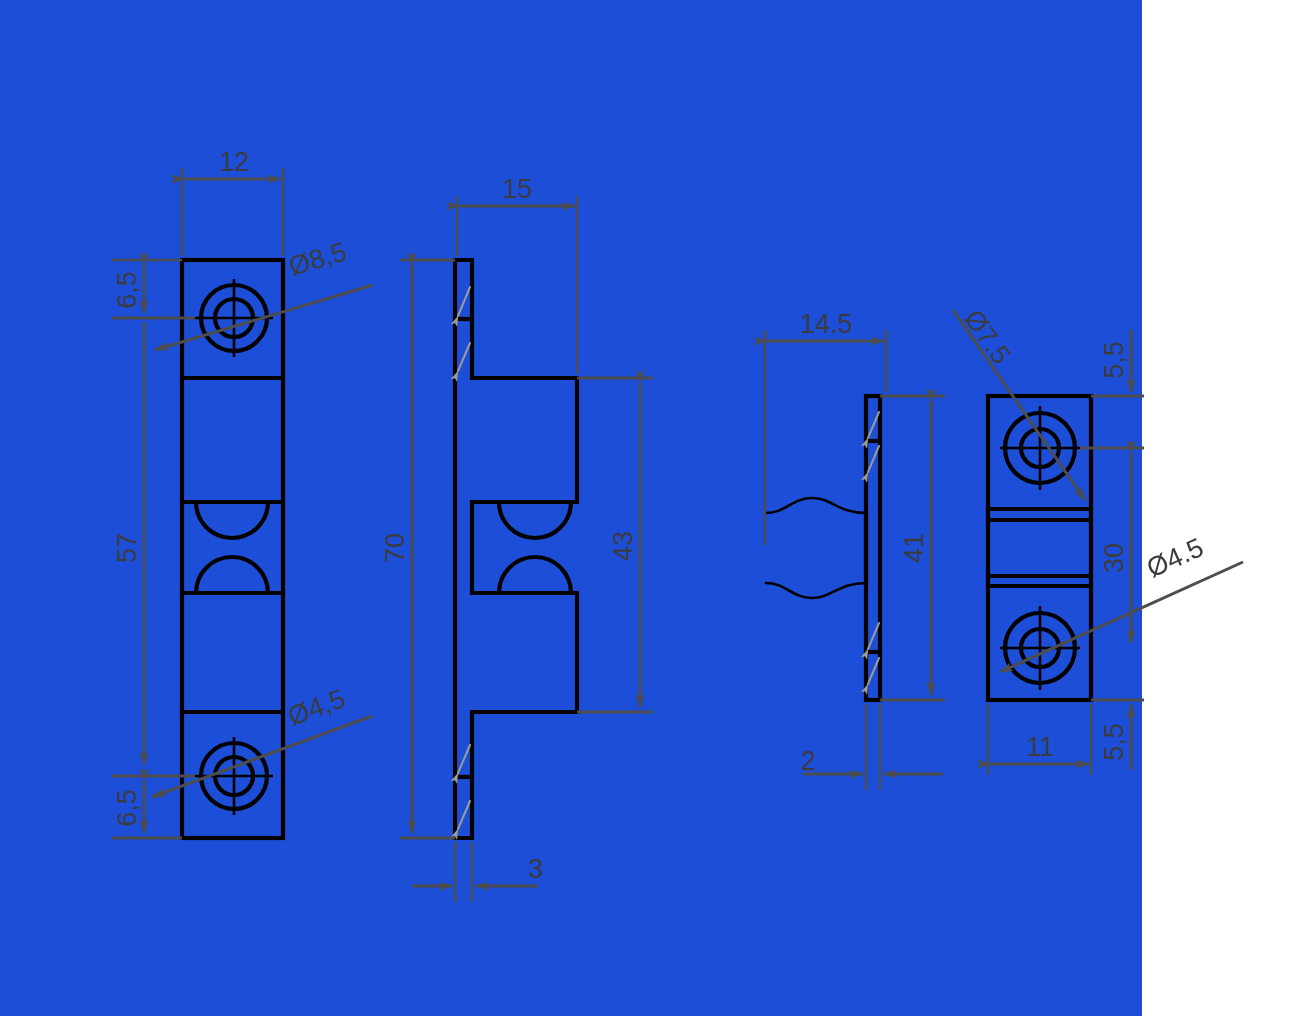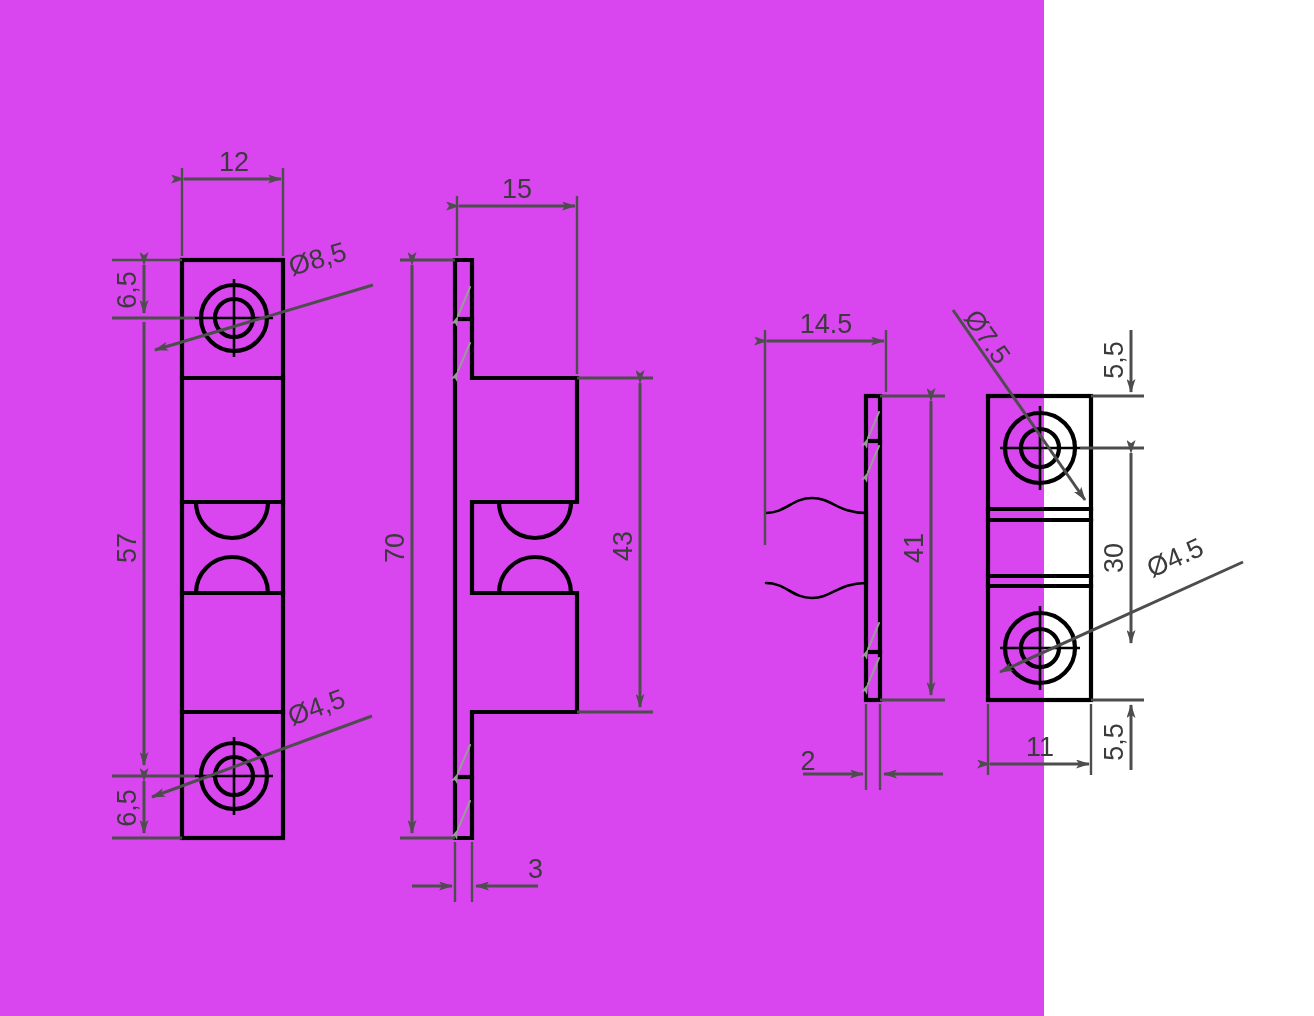--- a/index.html
+++ b/index.html
@@ -1,17 +1,17 @@
 <!DOCTYPE html>
 <html><head>
 <meta charset="utf-8">
 <style>
   html,body{margin:0;padding:0;background:#ffffff;}
   body{width:1314px;height:1016px;overflow:hidden;font-family:"Liberation Sans",sans-serif;}
-  #sheet{position:relative;width:1044px;height:1016px;background:#d946ef;}
+  #sheet{position:relative;width:1142px;height:1016px;background:#1d4ed8;}
   svg{display:block;}
   .obj{fill:none;stroke:#000000;stroke-width:4.2;stroke-linecap:square;stroke-linejoin:miter;}
   .objthin{fill:none;stroke:#000000;stroke-width:2.6;stroke-linecap:round;stroke-linejoin:round;}
   .dim{fill:none;stroke:#4d4d4d;stroke-width:3.0;stroke-linecap:butt;}
   .dimthin{fill:none;stroke:#4d4d4d;stroke-width:2.4;stroke-linecap:butt;}
   .hatch{fill:none;stroke:#9a9a9a;stroke-width:2.0;stroke-linecap:round;}
   .ctr{fill:none;stroke:#000000;stroke-width:2.6;stroke-linecap:butt;}
   .txt{fill:#3b3b3b;font-family:"Liberation Sans",sans-serif;font-size:27px;letter-spacing:0px;}
 </style>
 </head>

